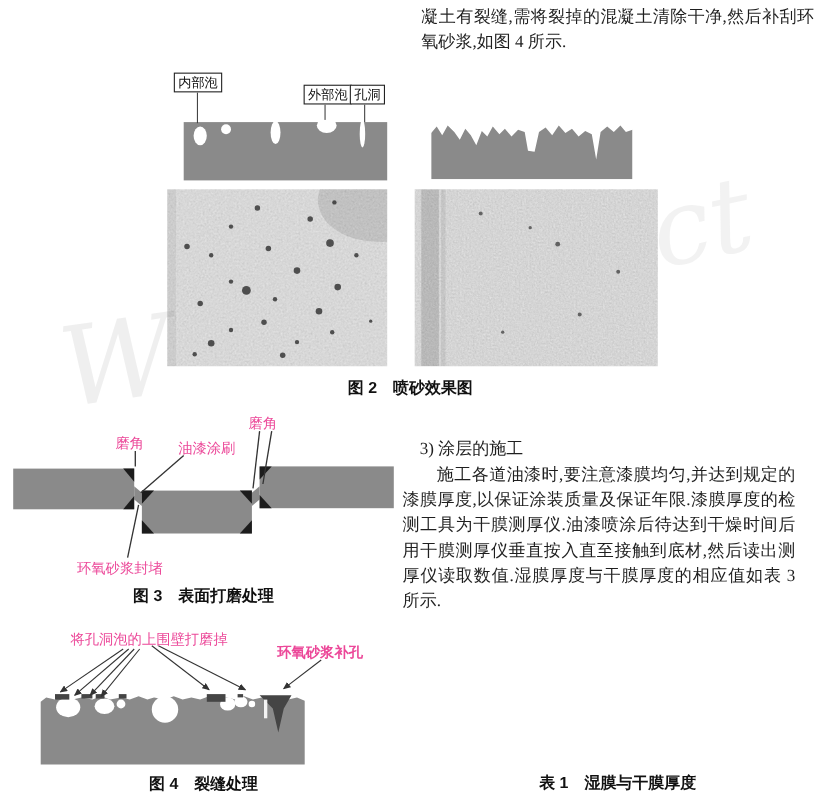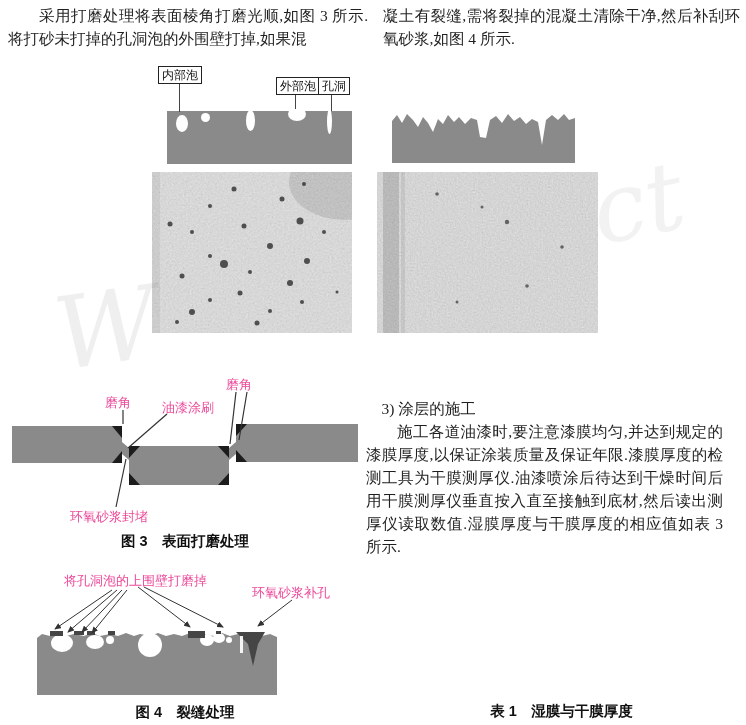--- a/index.html
+++ b/index.html
@@ -22,21 +22,20 @@
   svg{display:block;}
 </style>
 </head>
 <body>
 
 <div id="page">
 
   <span class="wm" style="left:55px;top:270px;font-size:100px;transform:rotate(-8deg);">W</span>
   <span class="wm" style="left:592px;top:148px;font-size:95px;transform:rotate(-12deg);color:rgba(150,150,150,0.12);">ct</span>
 
-  <div class="par indent" style="left:8px;top:4px;width:360px;">采用打磨处理将表面棱角打磨光顺,如图 3 所示.将打砂未打掉的孔洞泡的外围壁打掉,如果混</div>
   <div class="par" style="left:383px;top:4px;width:357px;">凝土有裂缝,需将裂掉的混凝土清除干净,然后补刮环氧砂浆,如图 4 所示.</div>
 
   <div class="abs" style="left:0;top:60px;width:746px;height:302px;">
 
     <span class="boxlabel" style="left:158px;top:6px;">内部泡</span>
     <span class="boxlabel" style="left:276px;top:17px;">外部泡</span>
     <span class="boxlabel" style="left:318px;top:17px;">孔洞</span>
     <div class="vline" style="left:179px;top:24px;height:28px;"></div>
     <div class="vline" style="left:295px;top:35px;height:14px;"></div>
     <div class="vline" style="left:331px;top:35px;height:16px;"></div>
@@ -104,20 +103,21 @@
       <g fill="#333" opacity="0.7">
         <circle cx="60" cy="22" r="1.8"></circle>
           <circle cx="130" cy="50" r="2.2"></circle>
           <circle cx="150" cy="114" r="1.8"></circle>
         <circle cx="80" cy="130" r="1.5"></circle>
           <circle cx="185" cy="75" r="1.8"></circle>
           <circle cx="105" cy="35" r="1.5"></circle>
       </g>
     </svg>
 
+    <div class="cap" style="left:0;top:283px;width:746px;">图 2　喷砂效果图</div>
   </div>
 
   <div class="abs" style="left:0;top:370px;width:370px;height:186px;">
     <svg width="370" height="160" viewBox="0 0 370 160" class="abs" style="left:0;top:0;">
 
       <rect x="12" y="56" width="110" height="37" fill="#8a8a8a"></rect>
       <rect x="129" y="76" width="100" height="39" fill="#8a8a8a"></rect>
       <rect x="236" y="54" width="122" height="38" fill="#8a8a8a"></rect>
 
       <polygon fill="#8a8a8a" points="122,72 129,78 129,90 122,84"></polygon>
@@ -185,21 +185,21 @@
         <line x1="112" y1="34" x2="55" y2="73" marker-end="url(#arr)"></line>
         <line x1="117" y1="34" x2="68" y2="76" marker-end="url(#arr)"></line>
         <line x1="122" y1="34" x2="82" y2="76" marker-end="url(#arr)"></line>
         <line x1="127" y1="34" x2="92" y2="77" marker-end="url(#arr)"></line>
         <line x1="138" y1="31" x2="190" y2="71" marker-end="url(#arr)"></line>
         <line x1="144" y1="31" x2="223" y2="71" marker-end="url(#arr)"></line>
         <line x1="292" y1="44" x2="258" y2="70" marker-end="url(#arr)"></line>
       </g>
     </svg>
     <span class="flabel" style="left:64px;top:16px;">将孔洞泡的上围壁打磨掉</span>
-    <span class="flabel" style="left:252px;top:28px;">环氧砂浆补孔</span>
+    <span class="flabel" style="left:252px;top:28px;font-weight:bold;">环氧砂浆补孔</span>
     <div class="cap" style="left:0;top:147px;width:370px;">图 4　裂缝处理</div>
   </div>
 
   <div class="par" style="left:366px;top:369px;width:357px;margin-top:28px;">
     <div class="headline">3) 涂层的施工</div>
     <div class="indent">施工各道油漆时,要注意漆膜均匀,并达到规定的漆膜厚度,以保证涂装质量及保证年限.漆膜厚度的检测工具为干膜测厚仪.油漆喷涂后待达到干燥时间后用干膜测厚仪垂直按入直至接触到底材,然后读出测厚仪读取数值.湿膜厚度与干膜厚度的相应值如表 3 所示.</div>
   </div>
 
   <div class="cap" style="left:383px;top:702px;width:357px;">表 1　湿膜与干膜厚度</div>
 

